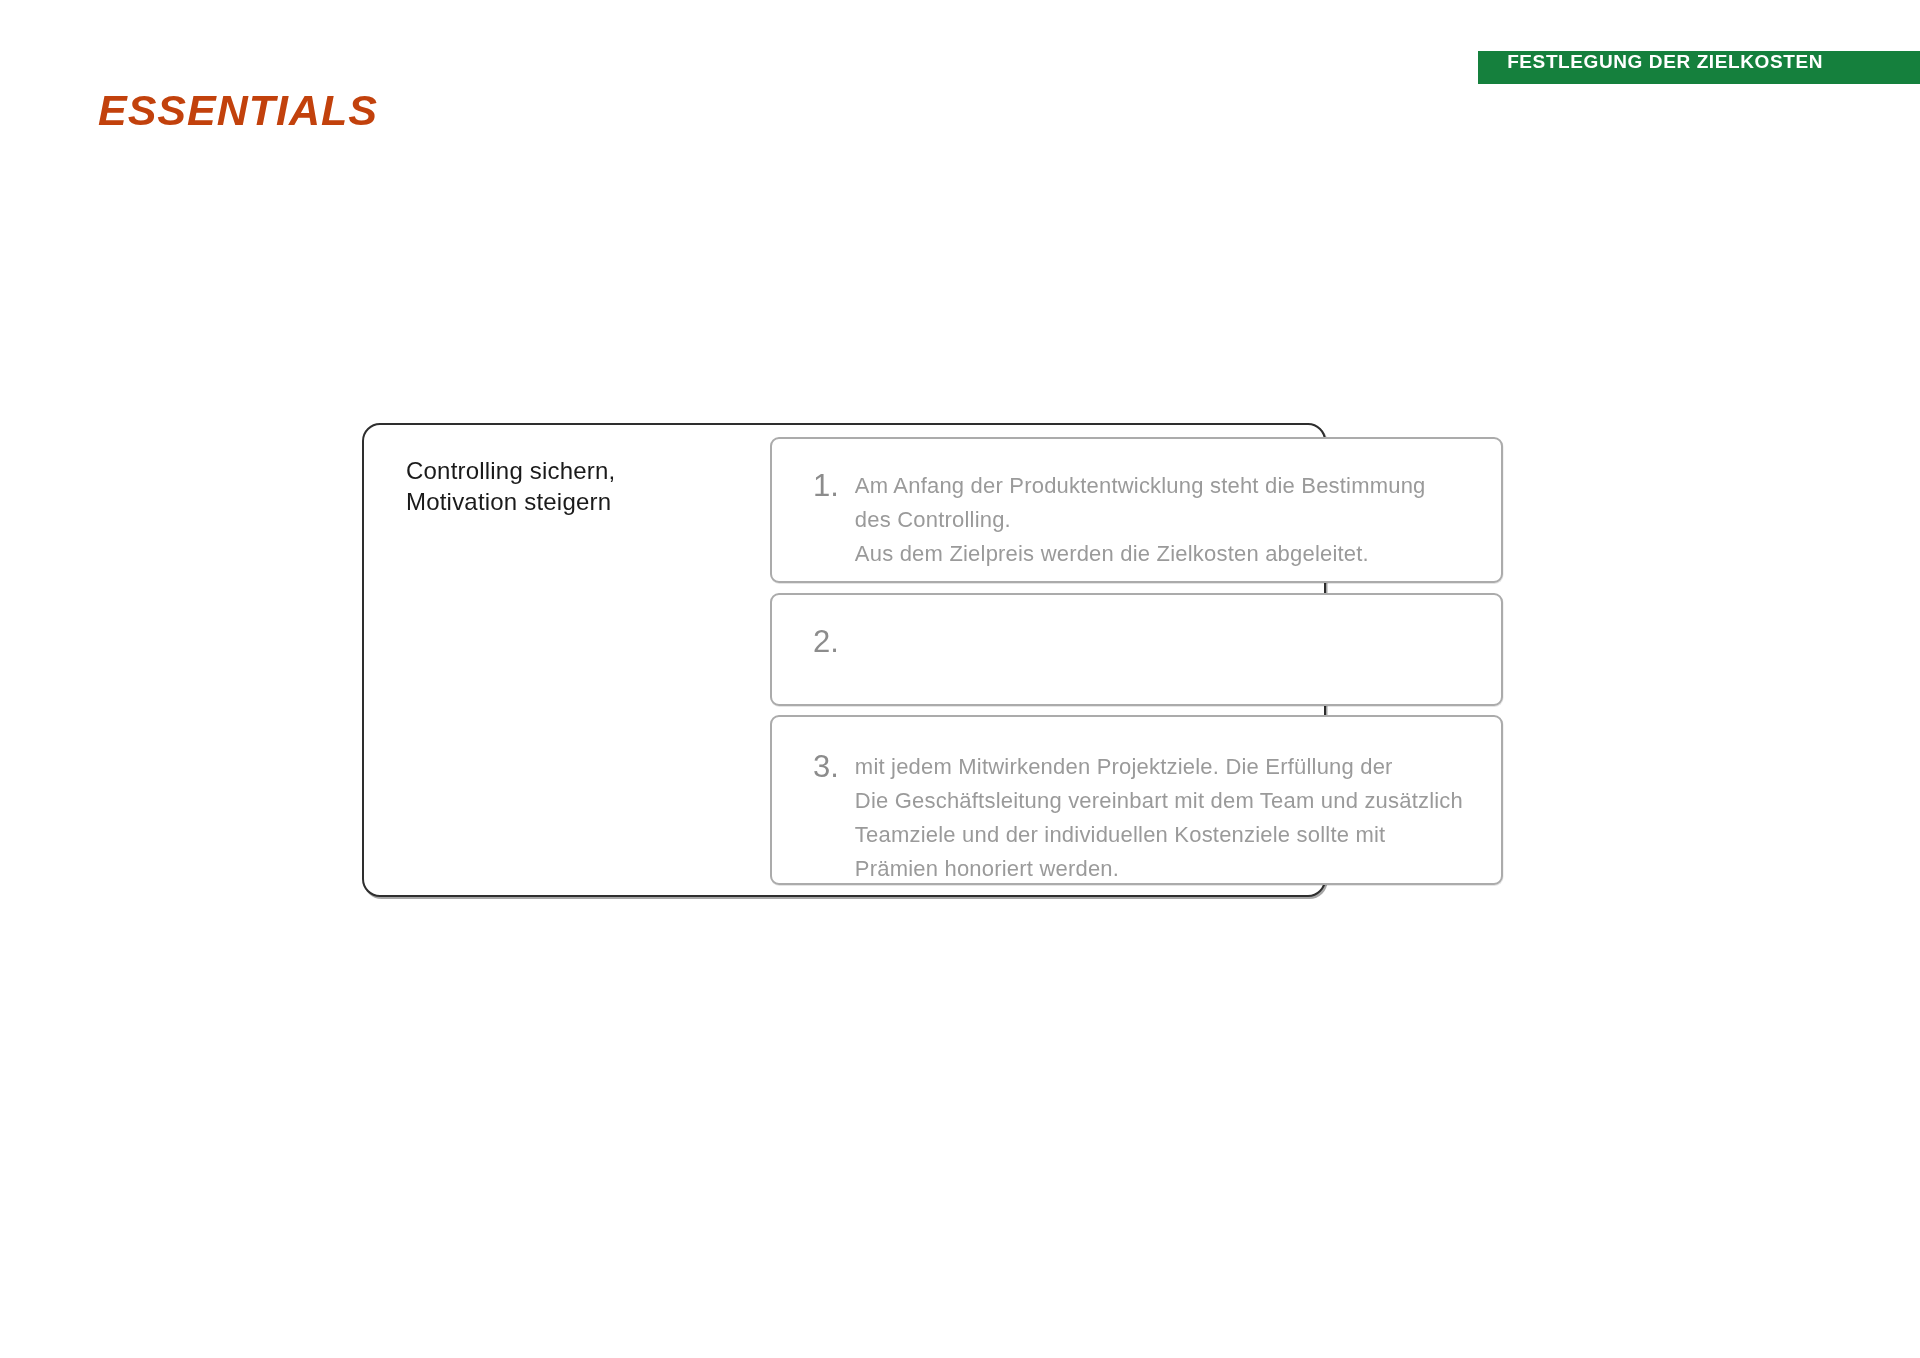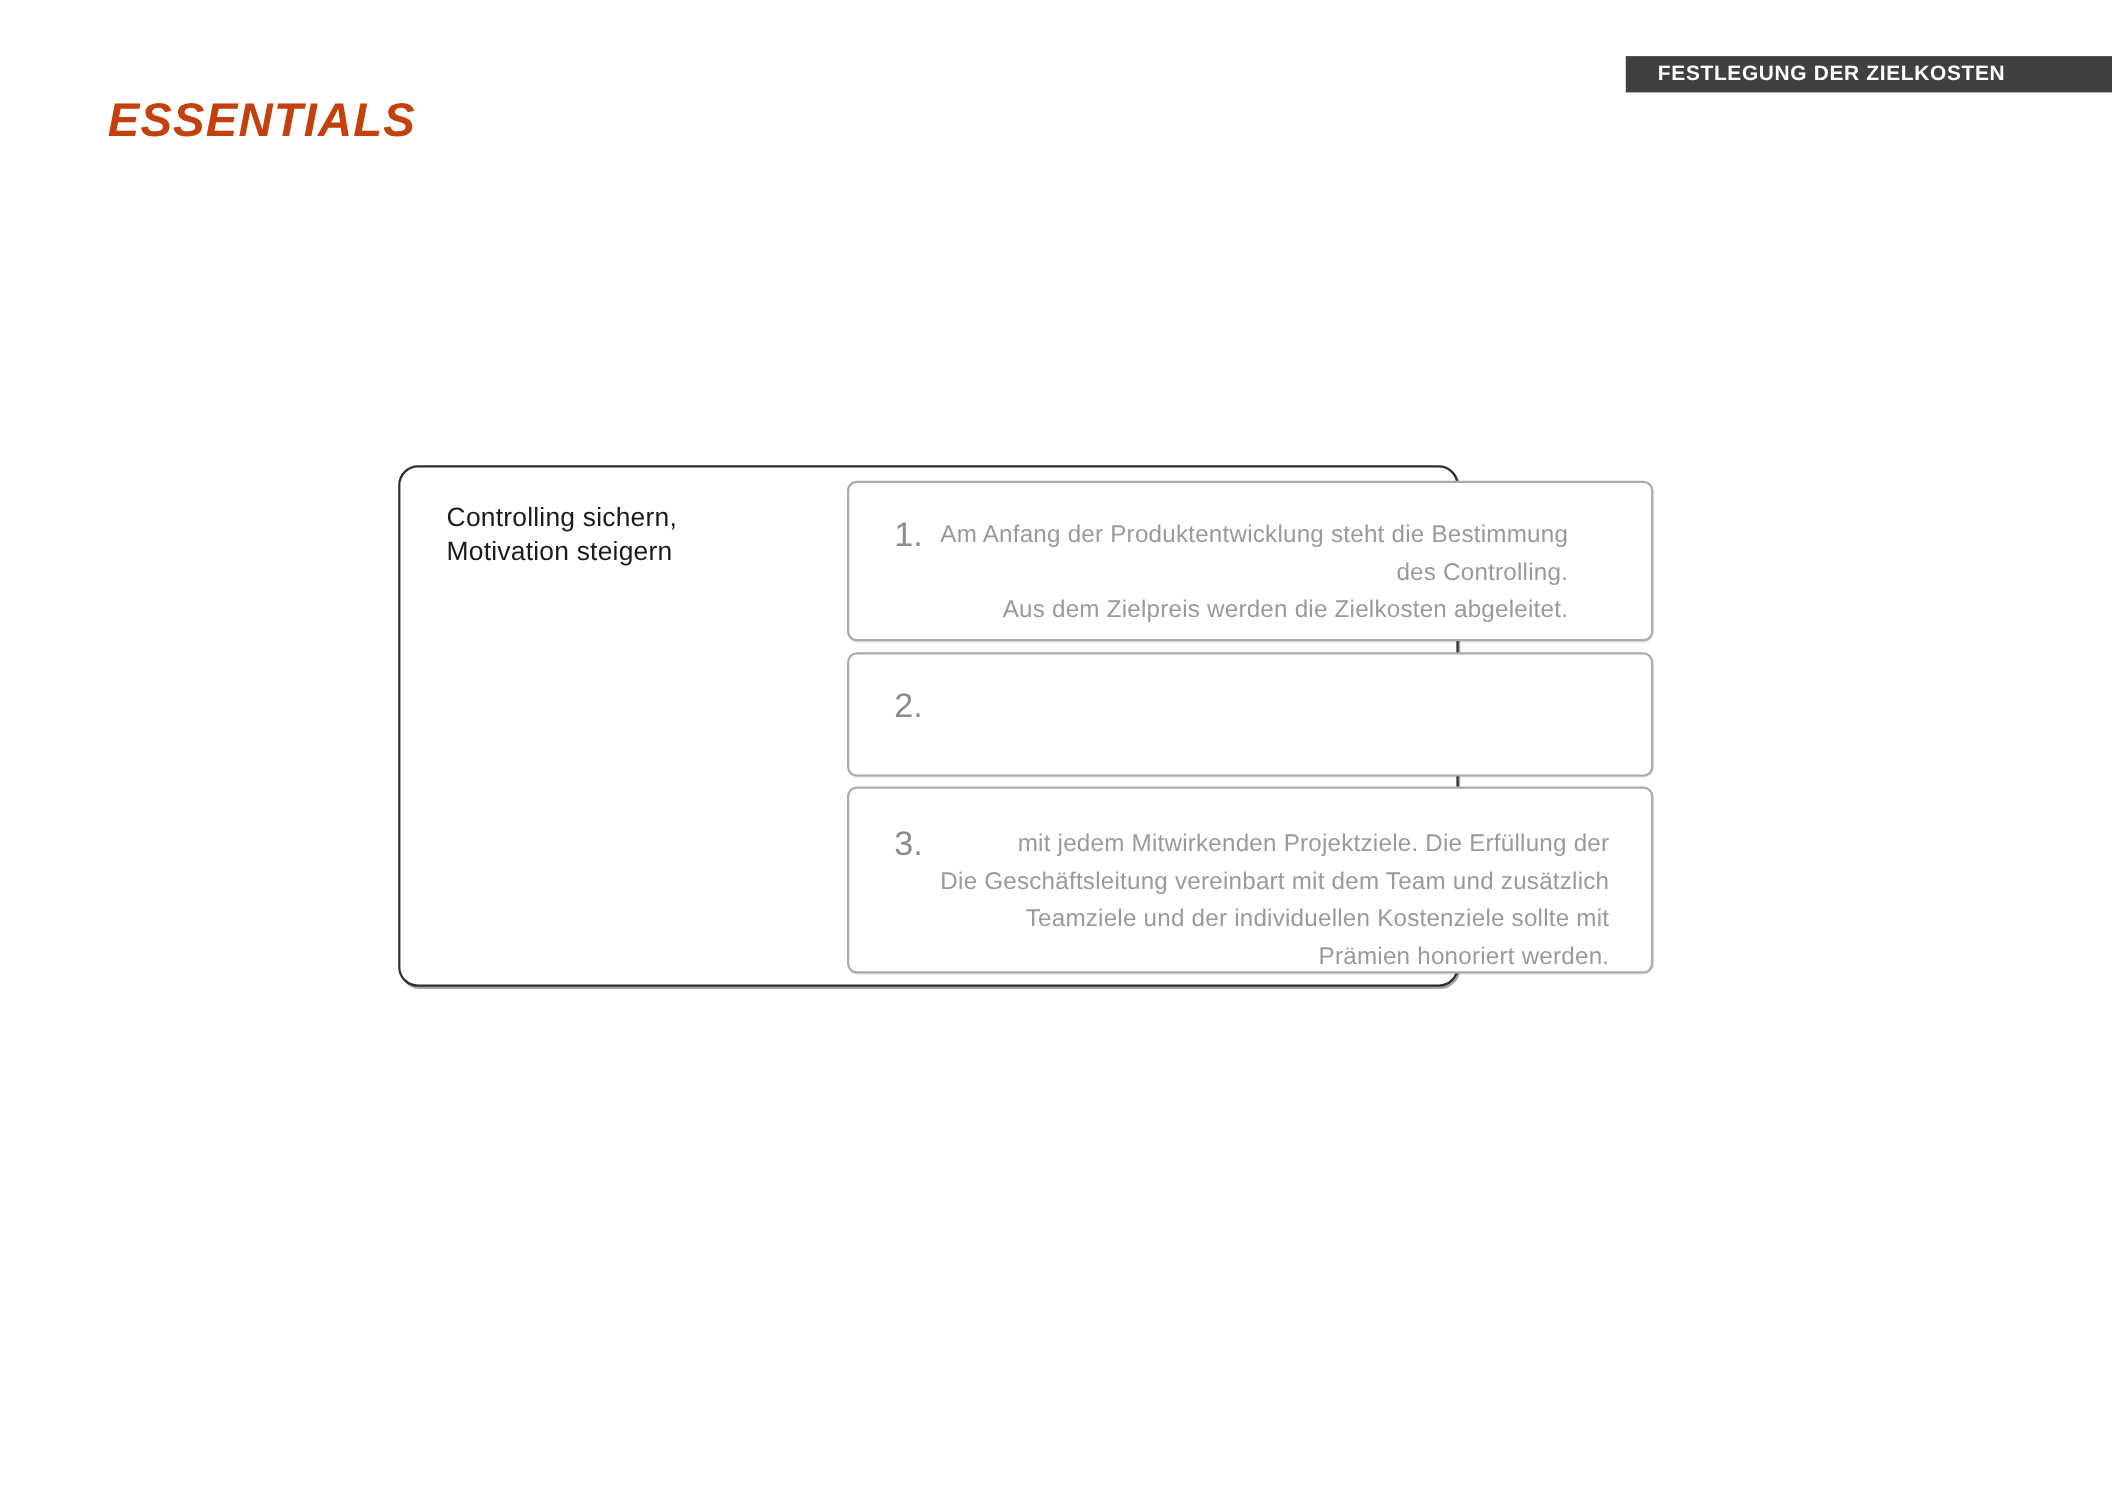--- a/index.html
+++ b/index.html
@@ -25,27 +25,26 @@
     font-weight: bold;
     letter-spacing: 1px;
     color: #c2410c;
     font-style: italic;
   }
   .corner-badge {
     position: absolute;
     top: 51px;
     right: 0;
     height: 33px;
-    background: #404040;
+    background: #15803d;
     color: #ffffff;
     font-size: 19px;
     font-weight: bold;
     letter-spacing: 0.6px;
     display: flex;
-    align-items: center;
     padding: 0 97px 0 29px;
   }
 
   
   .panel {
     position: absolute;
     left: 362px;
     top: 423px;
     width: 964px;
     height: 474px;
@@ -89,21 +88,20 @@
     color: #8c8c8c;
     margin-right: 16px;
     min-width: 22px;
     flex: 0 0 auto;
   }
   .item-text {
     font-size: 22px;
     line-height: 34px;
     color: #9a9a9a;
     letter-spacing: 0.2px;
-    text-align: right;
   }
 </style>
 </head>
 <body>
 
 <div class="slide-title">ESSENTIALS</div>
 
 <div class="corner-badge">
   <span>FESTLEGUNG DER ZIELKOSTEN</span>
 </div>

